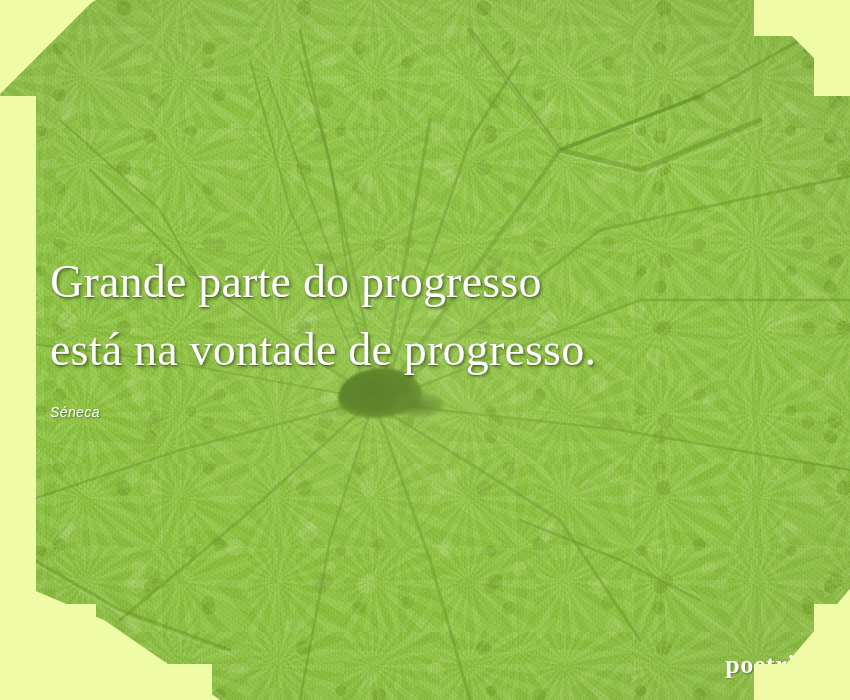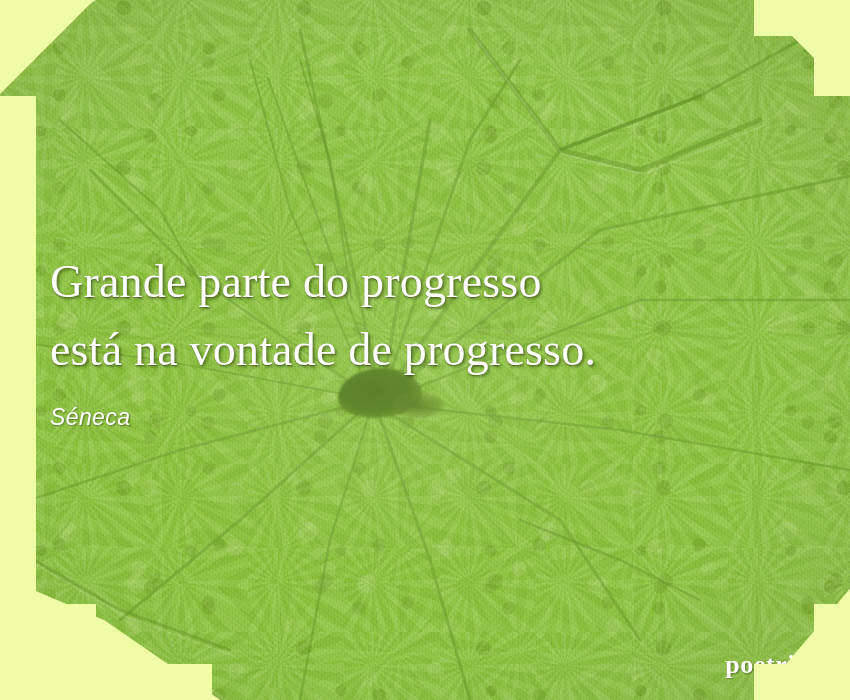--- a/index.html
+++ b/index.html
@@ -192,21 +192,21 @@
     white-space: nowrap;
   }
   .quote-line { display: block; }
 
   .author {
     position: absolute;
     left: 50px;
     top: 404px;
     color: #ffffff;
     font-family: "Liberation Sans", sans-serif;
-    font-size: 23px;
+    font-size: 14px;
     font-style: italic;
     font-weight: 400;
     letter-spacing: .4px;
     text-shadow: 1px 1px 2px rgba(40,62,10,.60);
   }
 
   .brand {
     position: absolute;
     right: 44px;
     bottom: 20px;

